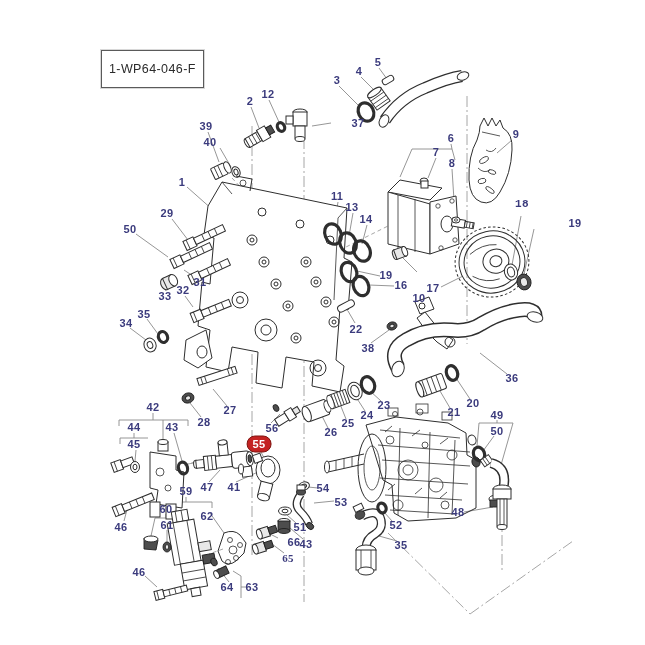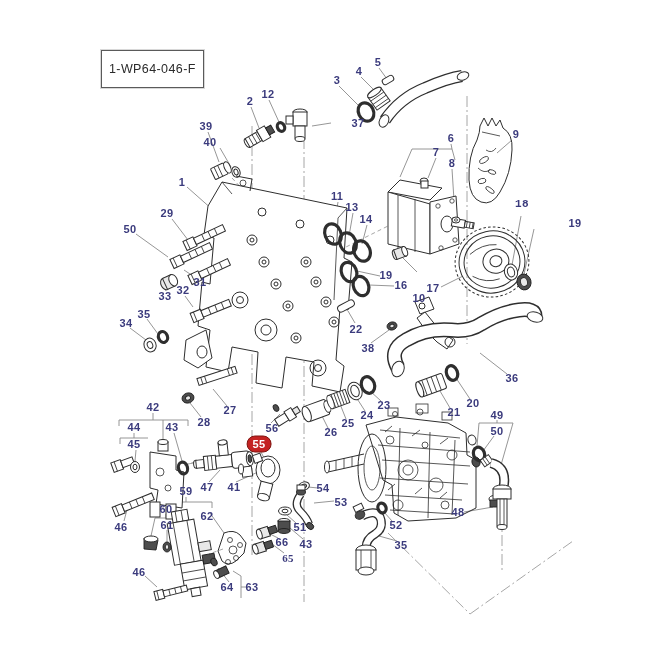--- a/index.html
+++ b/index.html
@@ -656,14 +656,14 @@
     <div class="part-label" style="left: 272px; top: 428px;">56</div>
     <div class="part-label" style="left: 306px; top: 544px;">43</div>
     <div class="part-label" style="left: 300px; top: 527px;">51</div>
     <div class="part-label" style="left: 186px; top: 491px;">59</div>
     <div class="part-label" style="left: 166px; top: 509px;">60</div>
     <div class="part-label" style="left: 167px; top: 525px;">61</div>
     <div class="part-label" style="left: 207px; top: 508px; margin-top: 8px;">62</div>
     <div class="part-label" style="left: 252px; top: 587px;">63</div>
     <div class="part-label" style="left: 227px; top: 587px;">64</div>
     <div class="part-label" style="left: 288px; top: 558px; font-family: Liberation Serif, serif;">65</div>
-    <div class="part-label" style="left: 282px; top: 542px;">66</div>
+    <div class="part-label" style="left: 294px; top: 542px;">66</div>
   </div>
 
 </body></html>

